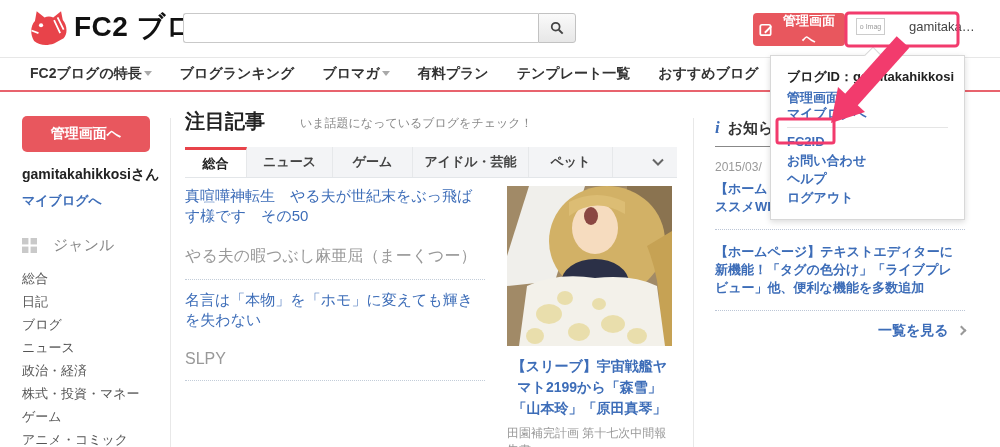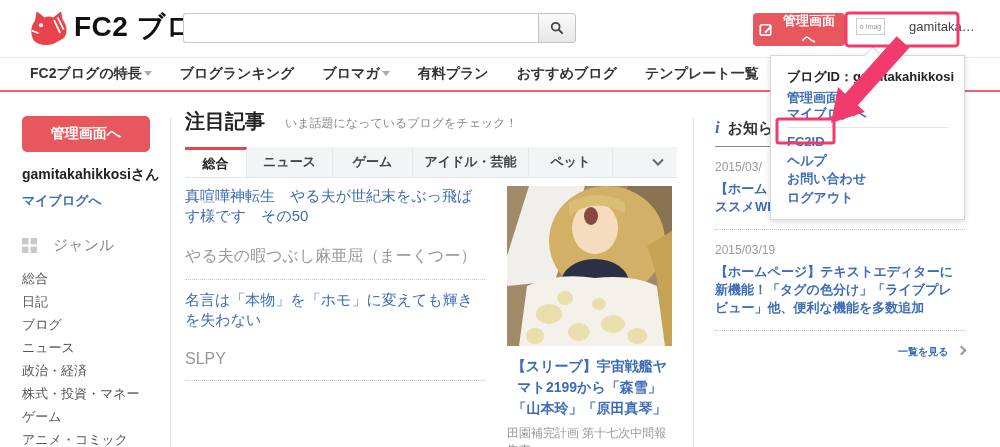--- a/index.html
+++ b/index.html
@@ -33,21 +33,21 @@
   #sidebar{position:absolute;left:0;top:94px;width:170px;padding-left:22px;box-sizing:border-box}
   #sb-admin{margin-top:22px;width:128px;height:36px;font-size:14px;border-radius:5px}
   .sb-user{margin-top:14px;font-size:14px;font-weight:bold;color:#222}
   .sb-myblog{display:block;margin-top:8px;font-size:13px;font-weight:bold;color:#3d6db8}
   .genre-head{margin-top:26px;display:flex;align-items:center;gap:16px;font-size:15px;color:#888}
   .genre-list{list-style:none;margin:12px 0 0;padding:0}
   .genre-list li{line-height:23px;font-size:13px}
   .genre-list a{color:#555}
   
   #main{position:absolute;left:185px;top:108px;width:492px}
-  .main-head{display:flex;align-items:flex-end;gap:20px}
+  .main-head{display:flex;align-items:flex-end;gap:35px}
   .main-title{font-size:20px;font-weight:bold;color:#222}
   .main-sub{font-size:12px;font-weight:normal;color:#888;padding-bottom:3px}
   .tabs{display:flex;height:30px;margin-top:12px;border-bottom:1px solid #e3e6e9}
   .tab{background:#f3f4f6;border-right:1px solid #e6e8ea;font-size:13px;font-weight:bold;color:#444;
     display:flex;align-items:center;justify-content:center;cursor:pointer;box-sizing:border-box}
   .tab.active{background:#fff;border-top:3px solid #e8434a;color:#222}
   .tab-fill{flex:1;background:#f3f4f6;display:flex;align-items:center;justify-content:flex-end;
     padding-right:12px;cursor:pointer}
   .cols{display:flex;gap:22px;margin-top:0}
   .articles{width:300px}
@@ -63,21 +63,21 @@
   
   #rightcol{position:absolute;left:715px;top:118px;width:250px;z-index:1}
   .news-head{display:flex;align-items:center;gap:8px;font-size:15px;font-weight:bold;color:#333;
     padding-bottom:8px;border-bottom:1px solid #888}
   .i-icon{font-family:"Liberation Serif","DejaVu Serif",serif;font-style:italic;font-weight:bold;
     color:#3d6db8;font-size:17px}
   .news-item{padding:13px 0;border-bottom:1px dotted #bcc6d6}
   .n-date{font-size:12px;color:#999;margin-bottom:6px}
   .n-title{display:block;font-size:13px;font-weight:bold;color:#3d6db8;line-height:18px}
   .more-row{padding-top:10px;text-align:right}
-  .more-link{font-size:10px;font-weight:bold;color:#3d6db8}
+  .more-link{font-size:14px;font-weight:bold;color:#3d6db8}
   .chev{display:inline-block;width:5px;height:5px;border-top:2px solid #999;border-right:2px solid #999;
     transform:rotate(45deg);margin-left:5px;position:relative;top:-1px}
   
   #panel{position:absolute;left:770px;top:55px;width:161px;padding:10px 16px 12px;background:#fff;
     border:1px solid #d8d8d8;box-shadow:0 2px 6px rgba(0,0,0,.15);z-index:50}
   .panel-caret{position:absolute;top:-7px;left:96px;width:11px;height:11px;background:#fff;
     border-left:1px solid #d8d8d8;border-top:1px solid #d8d8d8;transform:rotate(45deg)}
   .pid{font-size:13px;font-weight:bold;color:#222;margin:2px 0 4px;white-space:nowrap}
   .pm-link{display:block;font-size:13px;font-weight:bold;color:#3d6db8;line-height:16px}
   .pm-sep{border:none;border-top:1px solid #e5e5e5;margin:5px 0}
@@ -119,22 +119,22 @@
     <span class="username">gamitaka…</span>
     <span class="tri"></span>
   </div>
 </div>
 
 <div id="navbar">
   <span class="nav-item"><span>FC2ブログの特長</span><span class="tri"></span></span>
   <span class="nav-item"><span>ブログランキング</span></span>
   <span class="nav-item"><span>ブロマガ</span><span class="tri"></span></span>
   <span class="nav-item"><span>有料プラン</span></span>
+  <span class="nav-item"><span>テンプレート一覧</span></span>
   <span class="nav-item"><span>おすすめブログ</span></span>
-  <span class="nav-item"><span>テンプレート一覧</span></span>
   <span class="nav-item"><span>ヘルプ・フォーラム</span><span class="tri"></span></span>
 </div>
 
 <div class="vline" style="left:170px"></div>
 <div class="vline" style="left:693px"></div>
 
 <div id="sidebar">
   <button id="sb-admin" class="btn-red">
     <span>管理画面へ</span>
   </button>
@@ -225,38 +225,37 @@
   <div class="news-head">
     <span class="i-icon">i</span>
     <span>お知らせ</span>
   </div>
   <div class="news-item">
     <div class="n-date">2015/03/</div>
     <a class="n-title"><span>【ホーム</span><br>
     <span>ススメWEB漫画特集</span></a>
   </div>
   <div class="news-item">
-    <div class="n-date">2015/03/19</div>
     <a class="n-title">【ホームページ】テキストエディターに新機能！「タグの色分け」「ライブプレビュー」他、便利な機能を多数追加</a>
   </div>
   <div class="more-row">
     <a class="more-link">一覧を見る</a>
     <span class="chev"></span>
   </div>
 </div>
 
 <div id="panel">
   <div class="panel-caret"></div>
   <div class="pid">ブログID：gamitakahikkosi</div>
   <a class="pm-link">管理画面へ</a>
   <a class="pm-link">マイブログへ</a>
   <hr class="pm-sep">
   <a class="pm-link pm-low">FC2ID</a>
+  <a class="pm-link pm-low">お問い合わせ</a>
   <a class="pm-link pm-low">ヘルプ</a>
-  <a class="pm-link pm-low">お問い合わせ</a>
   <a class="pm-link pm-low">ログアウト</a>
 </div>
 
 <svg id="annot" width="1000" height="447">
   <rect x="846" y="13" width="112" height="33" rx="3" fill="none" stroke="#f23b6d" stroke-width="3"></rect>
   <rect x="777" y="119" width="57" height="24" rx="2" fill="none" stroke="#f23b6d" stroke-width="3"></rect>
   <path d="M903 42 L851 100" stroke="#f23b6d" stroke-width="17"></path>
   <polygon points="831,123 838,87 865,112" fill="#f23b6d"></polygon>
 </svg>
 

